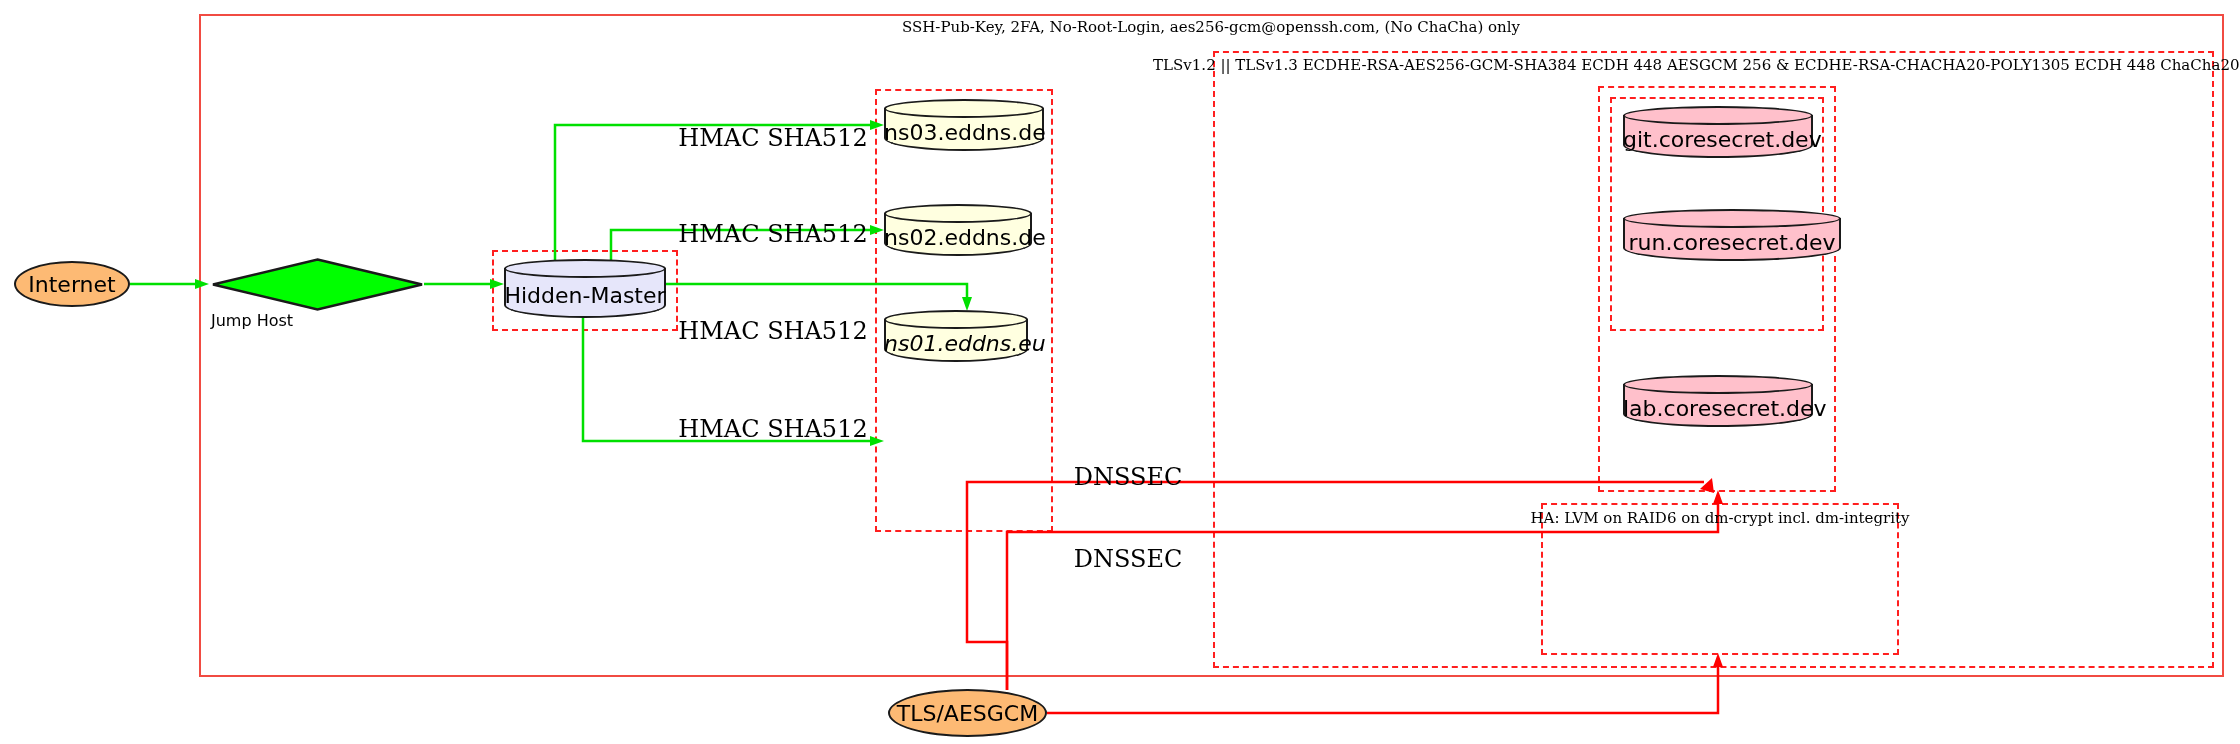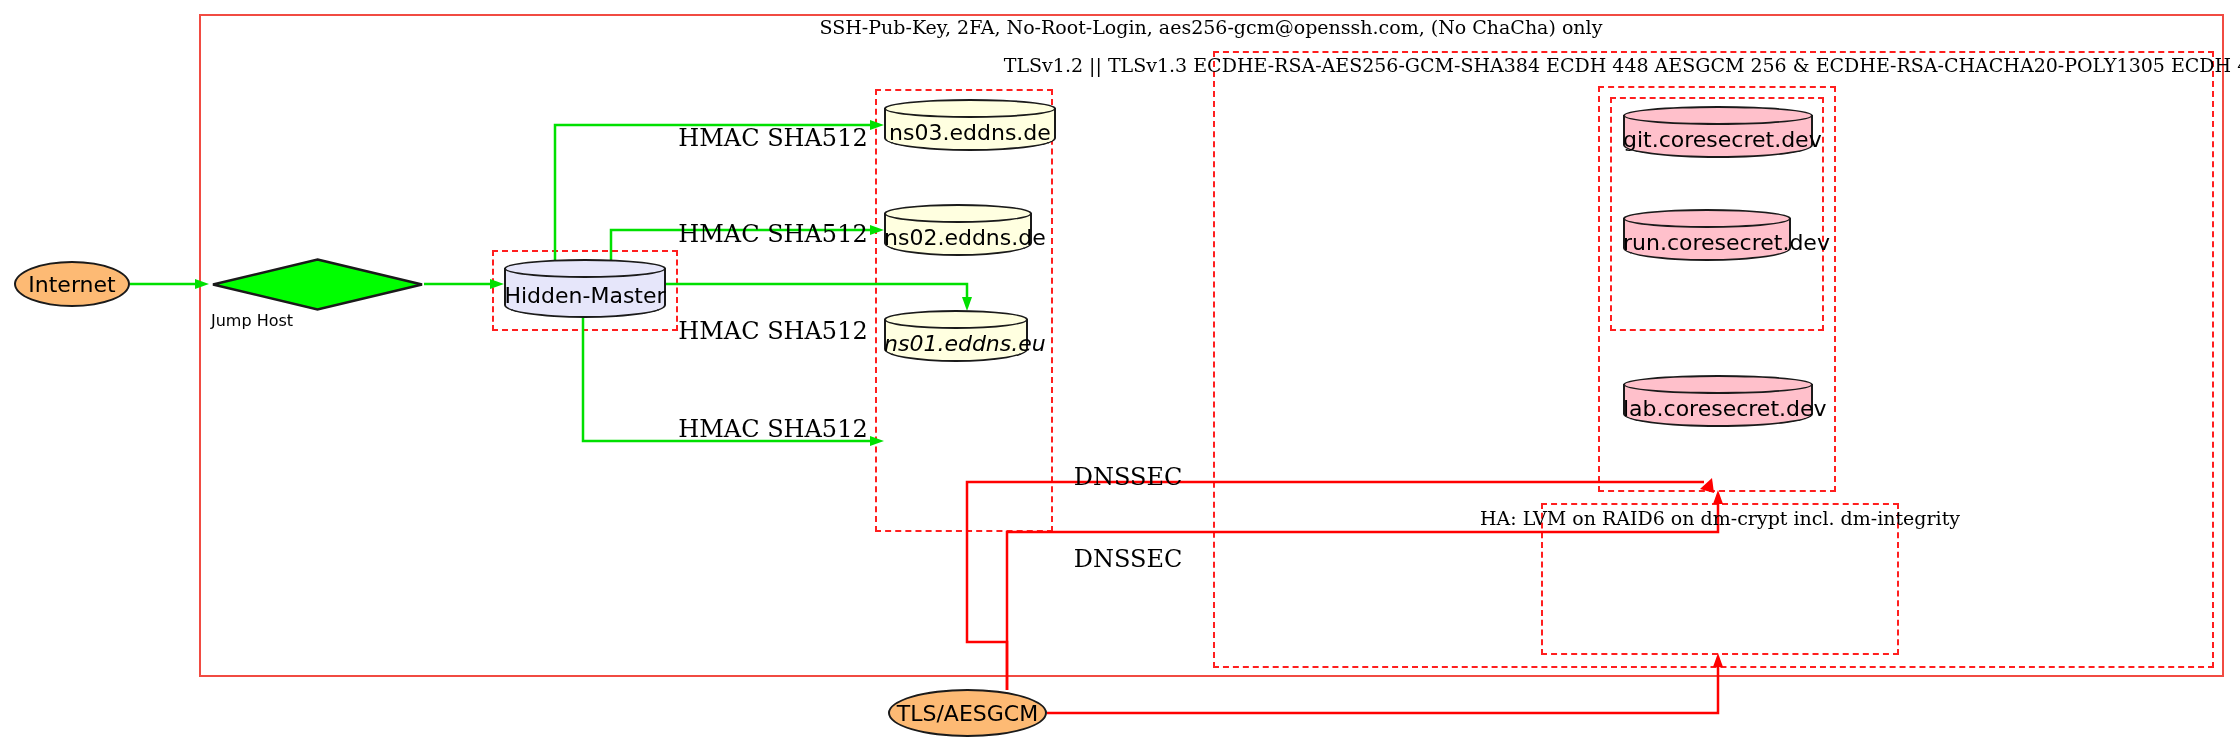--- a/index.html
+++ b/index.html
@@ -7,21 +7,21 @@
     position:relative;width:2240px;height:744px;background:#fff;overflow:hidden;
     font-family:"DejaVu Sans",sans-serif;color:#000;
   }
   
   .cluster{position:absolute;box-sizing:border-box;}
   .cluster.solid{border:2px solid #f14b42;}
   .cluster.dashed{border:2px dashed #ff1f1f;}
   
   .clabel{
     position:absolute;transform:translateX(-50%);white-space:nowrap;
-    font-family:"DejaVu Serif",serif;font-size:19px;line-height:22px;color:#000;
+    font-family:"DejaVu Serif",serif;font-size:15px;line-height:22px;color:#000;
   }
   .elabel{
     position:absolute;transform:translate(-50%,-50%);white-space:nowrap;
     font-family:"DejaVu Serif",serif;font-size:24px;color:#000;margin-top:12px;
   }
   
   .node{position:absolute;box-sizing:border-box;}
   .ellipse{
     border:2px solid #1a1a1a;border-radius:50%;
     display:flex;align-items:center;justify-content:center;
@@ -122,21 +122,21 @@
     </svg>
     <span class="dlbl">Jump Host</span>
   </div>
 
   <div class="cyl fill-lavender" style="left:504px;top:259px;width:162px;height:59px;">
     <div class="bod"></div>
     <div class="cap"></div>
     <div class="lbl" style="top:24px;">Hidden-Master</div>
   </div>
 
-  <div class="cyl fill-yellow" style="left:884px;top:99px;width:160px;height:52px;padding-left:12px;">
+  <div class="cyl fill-yellow" style="left:884px;top:99px;width:160px;height:52px;">
     <div class="bod"></div>
     <div class="cap"></div>
     <div class="lbl">ns03.eddns.de</div>
   </div>
 
   <div class="cyl fill-yellow" style="left:884px;top:204px;width:148px;height:52px;">
     <div class="bod"></div>
     <div class="cap"></div>
     <div class="lbl">ns02.eddns.de</div>
   </div>
@@ -147,21 +147,21 @@
     <div class="lbl">ns01.eddns.eu</div>
   </div>
 
 
   <div class="cyl fill-pink" style="left:1623px;top:106px;width:190px;height:52px;">
     <div class="bod"></div>
     <div class="cap"></div>
     <div class="lbl">git.coresecret.dev</div>
   </div>
 
-  <div class="cyl fill-pink" style="left:1623px;top:209px;width:168px;height:52px;">
+  <div class="cyl fill-pink" style="left:1623px;top:209px;width:218px;height:52px;">
     <div class="bod"></div>
     <div class="cap"></div>
     <div class="lbl">run.coresecret.dev</div>
   </div>
 
   <div class="cyl fill-pink" style="left:1623px;top:375px;width:190px;height:52px;">
     <div class="bod"></div>
     <div class="cap"></div>
     <div class="lbl">lab.coresecret.dev</div>
   </div>

